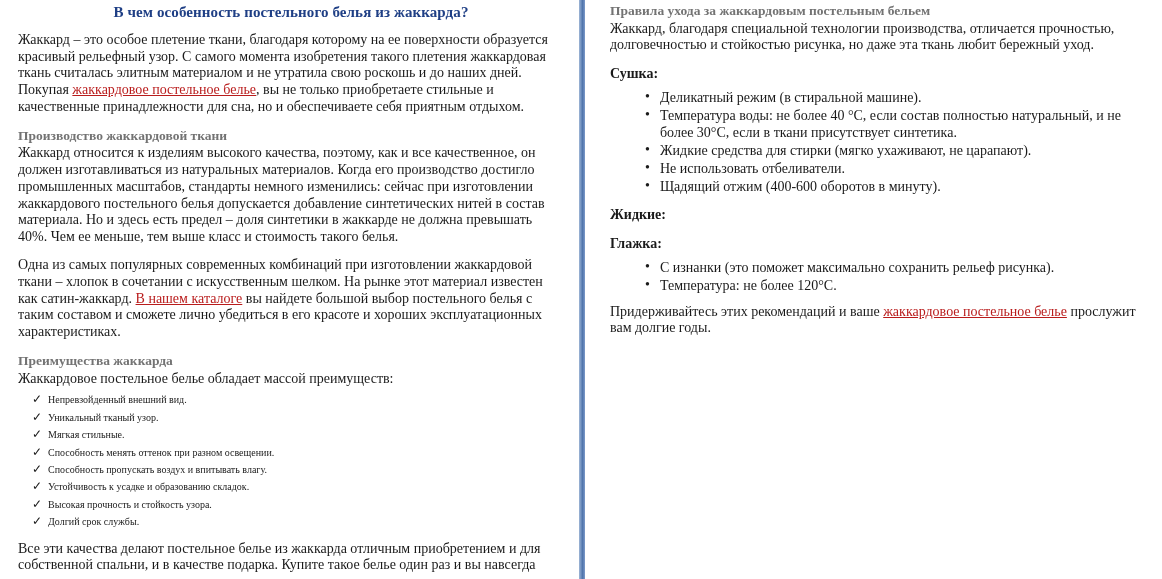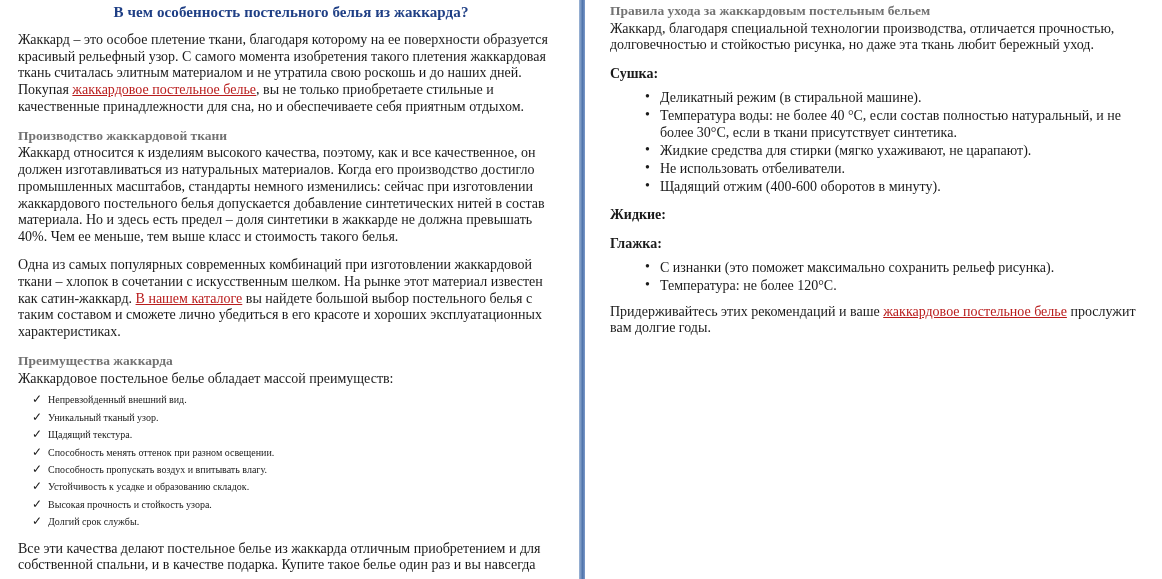--- a/index.html
+++ b/index.html
@@ -139,21 +139,21 @@
       <p class="body-text">Жаккард относится к изделиям высокого качества, поэтому, как и все качественное, он должен изготавливаться из натуральных материалов. Когда его производство достигло промышленных масштабов, стандарты немного изменились: сейчас при изготовлении жаккардового постельного белья допускается добавление синтетических нитей в состав материала. Но и здесь есть предел – доля синтетики в жаккарде не должна превышать 40%. Чем ее меньше, тем выше класс и стоимость такого белья.</p>
 
       <p class="body-text"><span>Одна из самых популярных современных комбинаций при изготовлении жаккардовой ткани – хлопок в сочетании с искусственным шелком. На рынке этот материал известен как сатин-жаккард. </span><a class="inline-link" href="#">В нашем каталоге</a><span> вы найдете большой выбор постельного белья с таким составом и сможете лично убедиться в его красоте и хороших эксплуатационных характеристиках.</span></p>
 
       <h2 class="section-heading">Преимущества жаккарда</h2>
       <p class="body-text tight">Жаккардовое постельное белье обладает массой преимуществ:</p>
 
       <ul class="check-list">
         <li>Непревзойденный внешний вид.</li>
         <li>Уникальный тканый узор.</li>
-        <li>Щадящий текстура.</li>
+        <li>Мягкая стильные.</li>
         <li>Способность менять оттенок при разном освещении.</li>
         <li>Способность пропускать воздух и впитывать влагу.</li>
         <li>Устойчивость к усадке и образованию складок.</li>
         <li>Высокая прочность и стойкость узора.</li>
         <li>Долгий срок службы.</li>
       </ul>
 
       <p class="body-text">Все эти качества делают постельное белье из жаккарда отличным приобретением и для собственной спальни, и в качестве подарка. Купите такое белье один раз и вы навсегда останетесь его поклонником.</p>
     </div>
 

